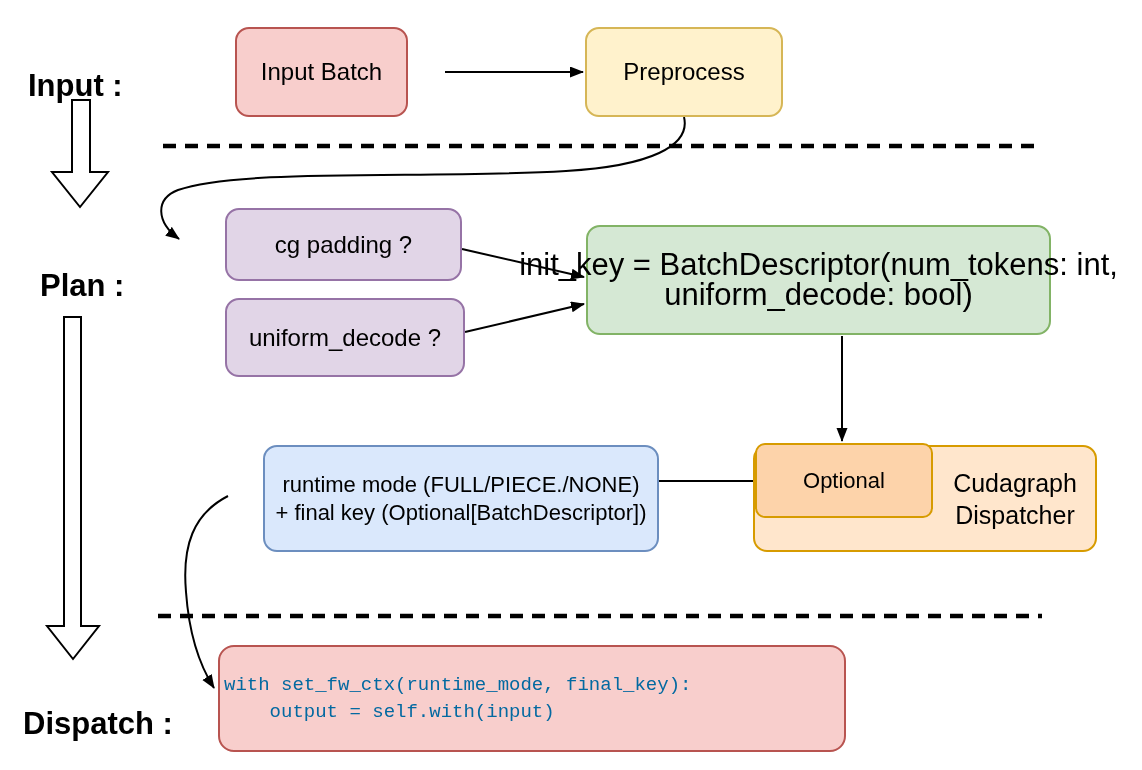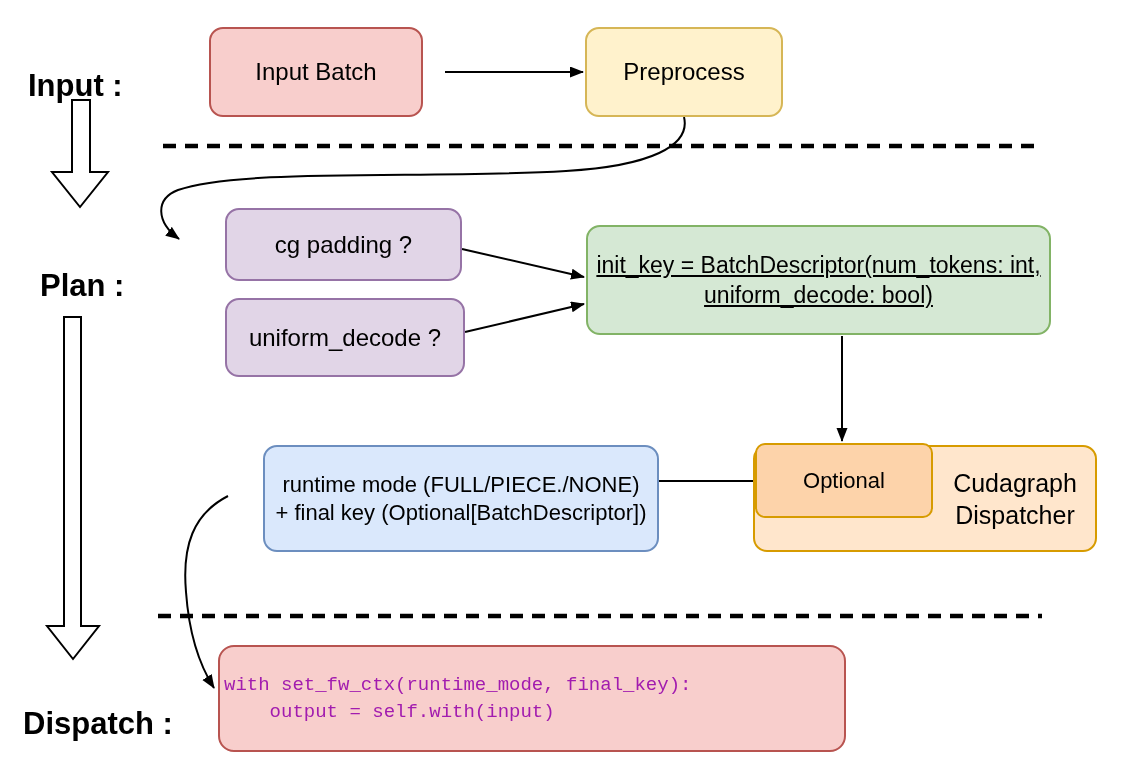--- a/index.html
+++ b/index.html
@@ -14,32 +14,32 @@
     margin-top:36px;
   }
   .node{
     position:absolute;z-index:2;box-sizing:border-box;border:2px solid;border-radius:14px;
     display:flex;flex-direction:column;align-items:center;justify-content:center;
     font-size:24px;line-height:1.25;white-space:nowrap;text-align:center;
   }
   .red{background:#f8cecc;border-color:#b85450;}
   .yellow{background:#fff2cc;border-color:#d6b656;}
   .purple{background:#e1d5e7;border-color:#9673a6;}
-  .green{background:#d5e8d4;border-color:#82b366;font-size:23px;line-height:30px;text-decoration:underline;}
+  .green{background:#d5e8d4;border-color:#82b366;font-size:31px;line-height:30px;}
   .blue{background:#dae8fc;border-color:#6c8ebf;font-size:22px;line-height:28px;margin-left:36px;}
   .orange-outer{background:#ffe6cc;border-color:#d79b00;padding-left:15px;}
   .orange-inner{background:#fdd3aa;border-color:#d79b00;border-radius:10px;font-size:22px;z-index:4;}
   .dispatcher-text{
     position:absolute;left:180px;top:0;width:160px;height:100%;
     display:flex;flex-direction:column;align-items:center;justify-content:center;
     font-size:25px;line-height:32px;
   }
   .codebox{
     background:#f8cecc;border-color:#b85450;border-radius:16px;
-    font-family:"Liberation Mono",monospace;font-size:19px;line-height:27px;color:#a21caf;
+    font-family:"Liberation Mono",monospace;font-size:19px;line-height:27px;color:#0369a1;
     align-items:flex-start;padding-left:4px;
   }
   .code-line{white-space:pre;}
 </style>
 </head>
 <body>
 
 <div class="canvas">
 
   <svg class="connectors" width="1142" height="770" viewBox="0 0 1142 770">
@@ -62,21 +62,21 @@
     <line x1="753" y1="481" x2="632" y2="481" stroke="#000" stroke-width="2" marker-end="url(#ah)"></line>
 
     <path d="M 684 117 C 691 146, 650 166, 566 171 C 430 179, 240 168, 178 190 C 155 199, 156 222, 179 239" fill="none" stroke="#000" stroke-width="2" marker-end="url(#ah)"></path>
     <path d="M 228 496 C 193 514, 182 546, 186 592 C 189 634, 200 666, 214 688" fill="none" stroke="#000" stroke-width="2" marker-end="url(#ah)"></path>
   </svg>
 
   <div class="stage-label" style="left:28px;top:34px">Input :</div>
   <div class="stage-label" style="left:40px;top:234px">Plan :</div>
   <div class="stage-label" style="left:23px;top:672px">Dispatch :</div>
 
-  <div class="node red" style="left:209px;top:27px;width:214px;height:90px">
+  <div class="node red" style="left:235px;top:27px;width:173px;height:90px">
     <span>Input Batch</span>
   </div>
   <div class="node yellow" style="left:585px;top:27px;width:198px;height:90px">
     <span>Preprocess</span>
   </div>
 
   <div class="node purple" style="left:225px;top:208px;width:237px;height:73px">
     <span>cg padding ?</span>
   </div>
   <div class="node purple" style="left:225px;top:298px;width:240px;height:79px">

